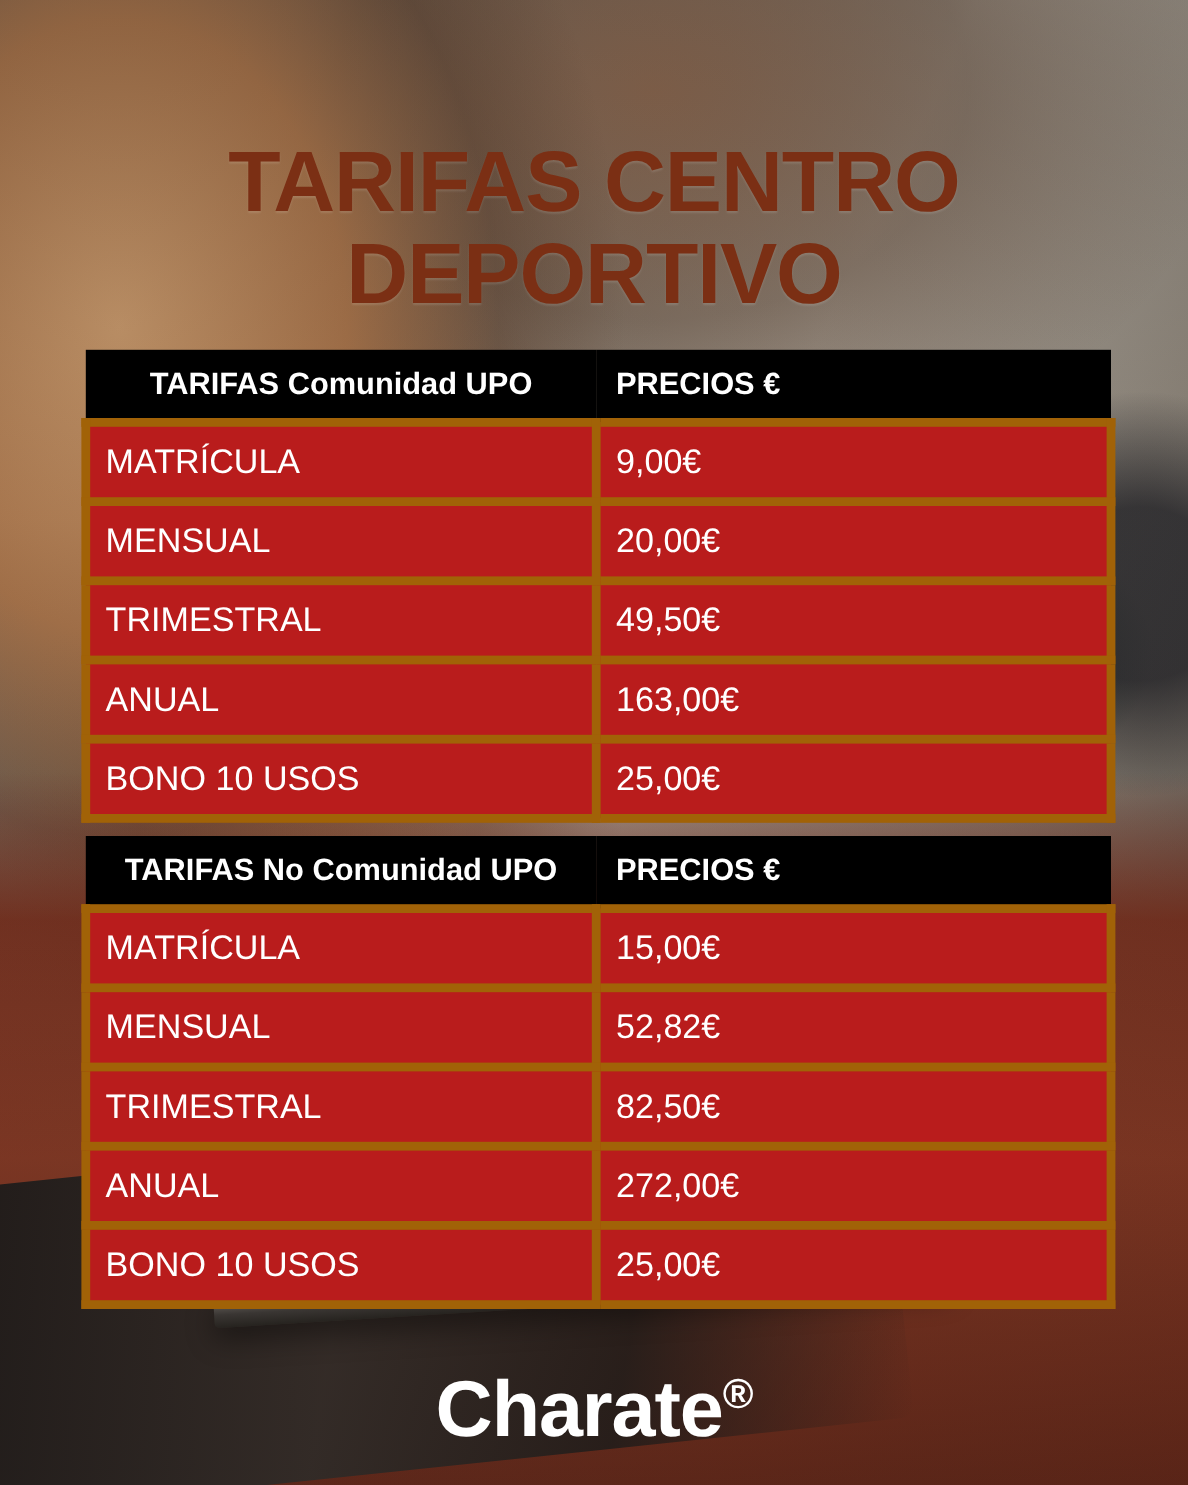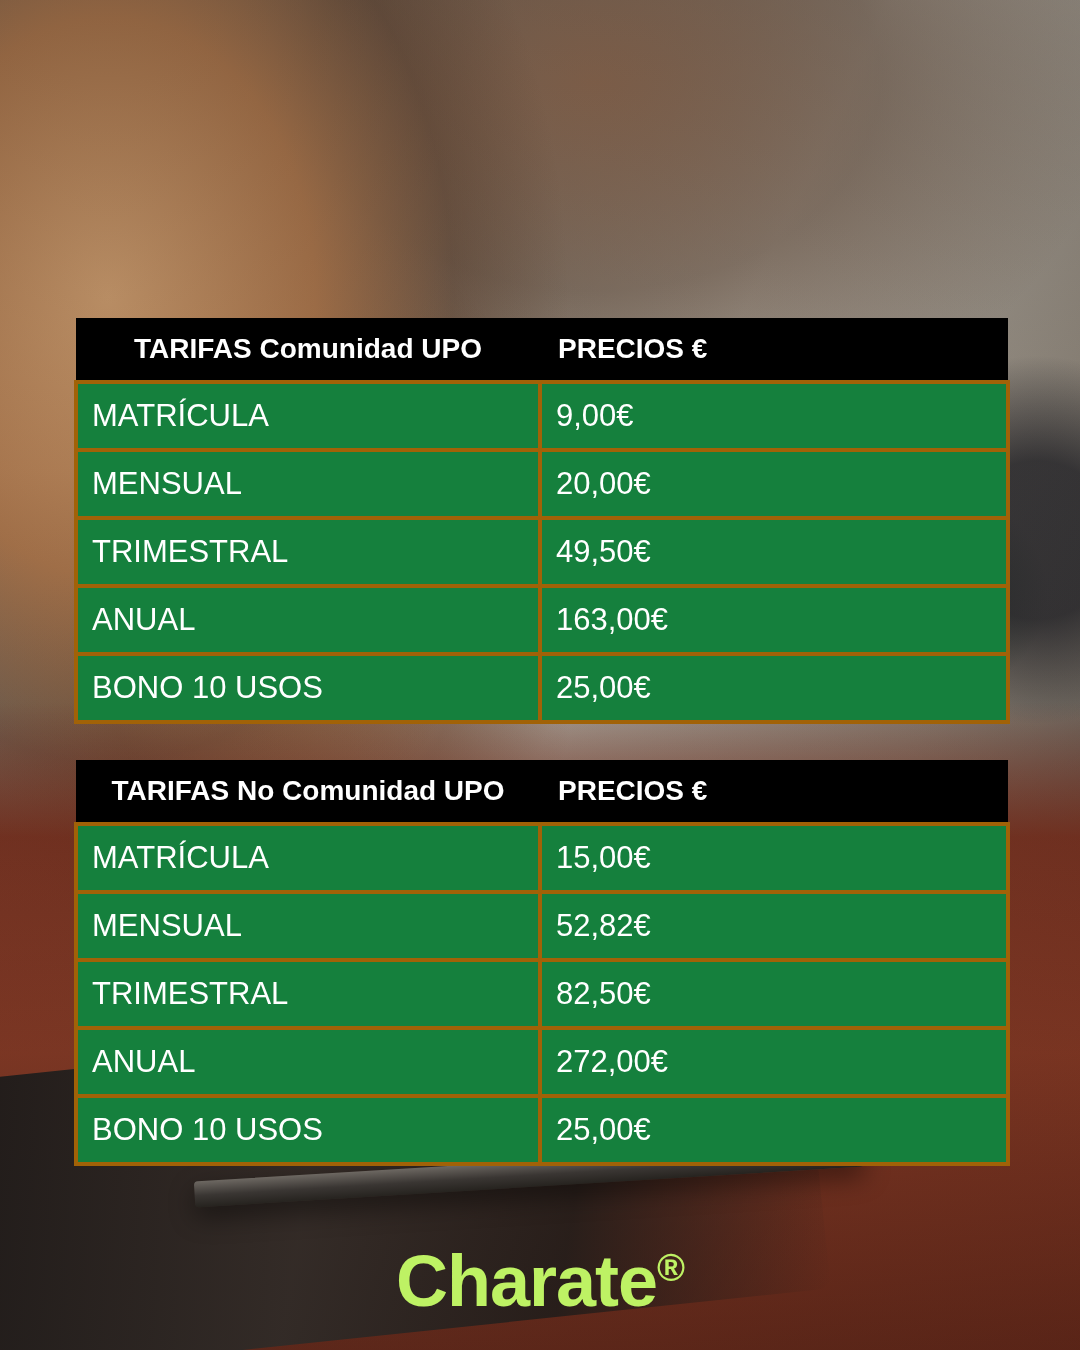--- a/index.html
+++ b/index.html
@@ -106,59 +106,60 @@
     font-weight: 600;
     height: 62px;
     padding: 0 18px;
     border: none;
     margin-left: 31px;
   }
   .table thead th.th-label { text-align: center; }
   .table thead th.th-price { text-align: left; }
 
   .table tbody td {
-    background: #15803d;
+    background: #b91c1c;
     color: #ffffff;
     font-size: 31px;
     height: 64px;
     padding: 0 14px;
-    border: 4px solid #a16207;
+    border: 8px solid #a16207;
     vertical-align: middle;
   }
   .table tbody td.cell-label { text-align: left; }
   .table tbody td.cell-price { }
 
   
   .brand {
     position: absolute;
     bottom: 28px;
     left: 0;
     width: 100%;
     text-align: center;
-    color: #bef264;
+    color: #ffffff;
     font-size: 72px;
     font-weight: 700;
     letter-spacing: -1px;
   }
   .brand .reg {
     font-size: 38px;
     vertical-align: super;
     font-weight: 700;
   }
 </style>
 </head>
 <body>
 
 <div class="poster">
 
   <div class="bg"></div>
   <div class="bg-shade"></div>
   <div class="bench"></div>
   <div class="barbell"></div>
 
+  <h1 class="title">TARIFAS CENTRO DEPORTIVO</h1>
 
   <table class="table" id="table-comunidad">
     <colgroup>
       <col class="col-label">
       <col class="col-price">
     </colgroup>
     <thead>
       <tr>
         <th class="th-label">TARIFAS Comunidad UPO</th>
         <th class="th-price">PRECIOS €</th>

